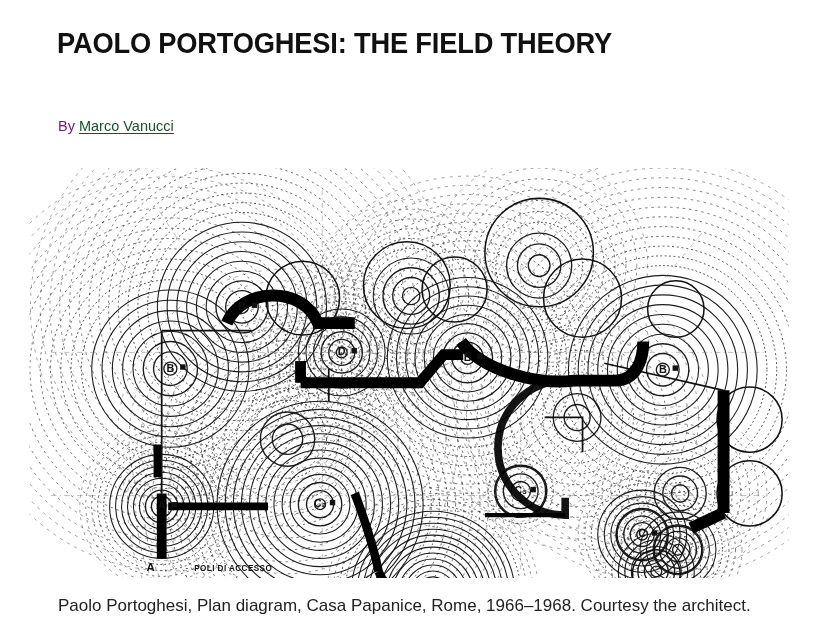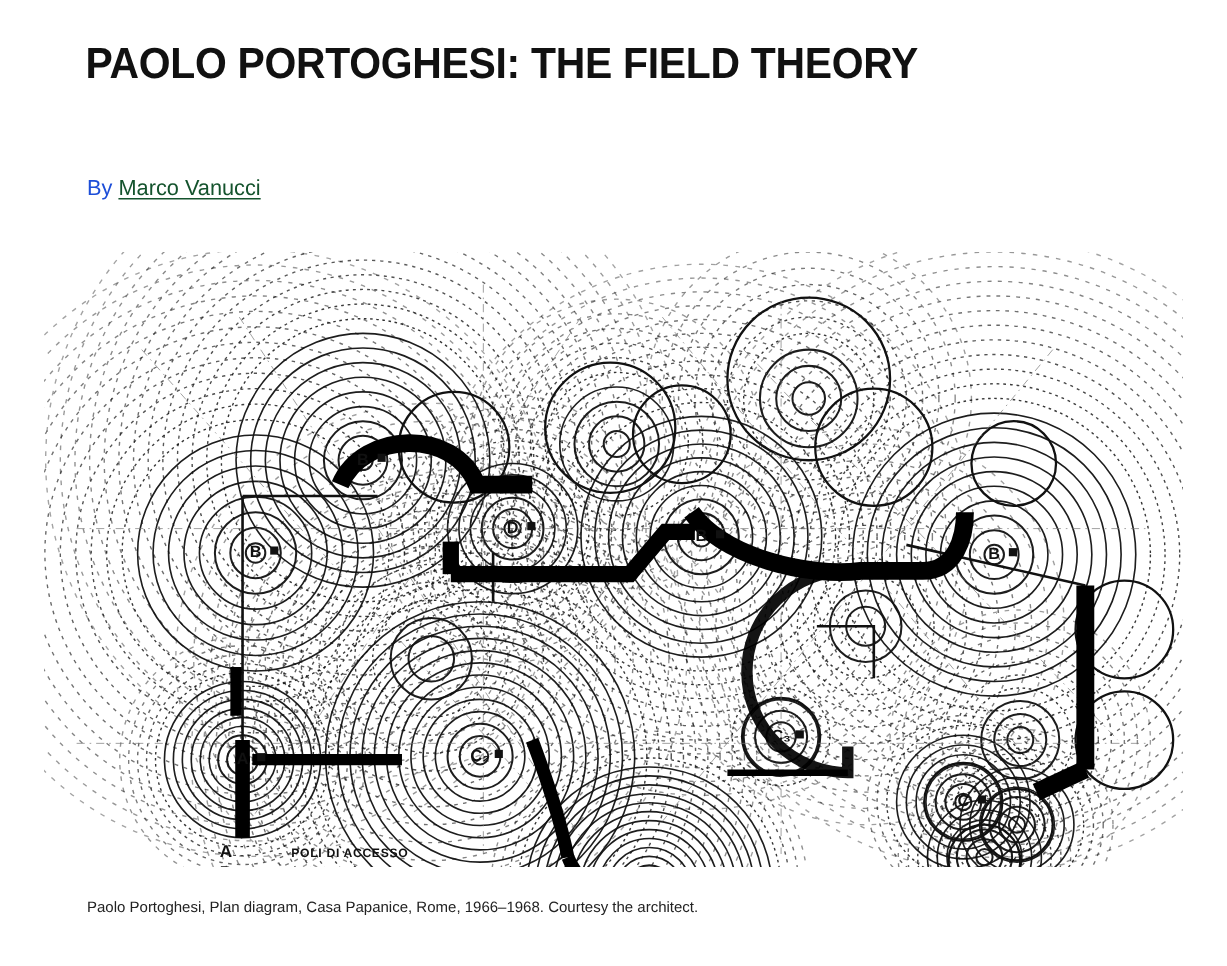--- a/index.html
+++ b/index.html
@@ -44,21 +44,21 @@
   .byline {
     position: absolute;
     left: 58px;
     top: 117px;
     font-size: 14.5px;
     line-height: 18px;
     color: #1a1a1a;
     white-space: nowrap;
   }
   .byline .by-word {
-    color: #1d4ed8;
+    color: #701a75;
   }
   .byline .author-link {
     color: #14532d;
     text-decoration: underline;
     text-underline-offset: 2px;
     cursor: pointer;
   }
 
   
   .figure {
@@ -70,21 +70,21 @@
   .figure-image {
     display: block;
     margin: 0 auto;
     width: 760px;
     height: 410px;
   }
   .figure-caption {
     position: absolute;
     left: 58px;
     top: 430px;
-    font-size: 10px;
+    font-size: 17px;
     line-height: 16px;
     color: #222222;
     white-space: nowrap;
   }
 
   svg { display: block; }
   .diagram-svg text {
     font-family: "Liberation Sans", sans-serif;
     fill: #111111;
   }

